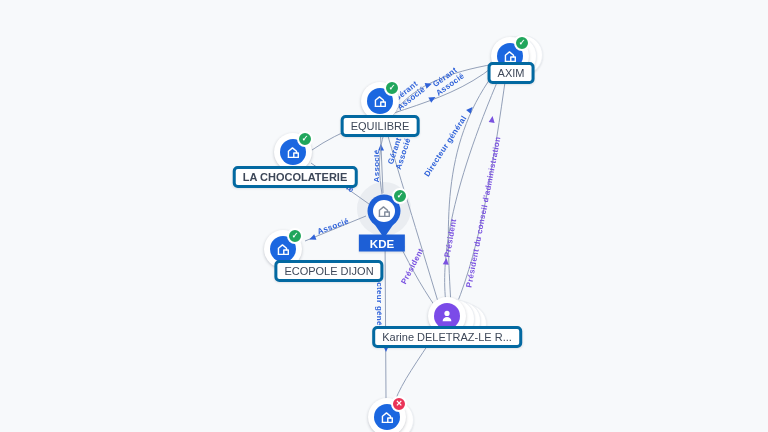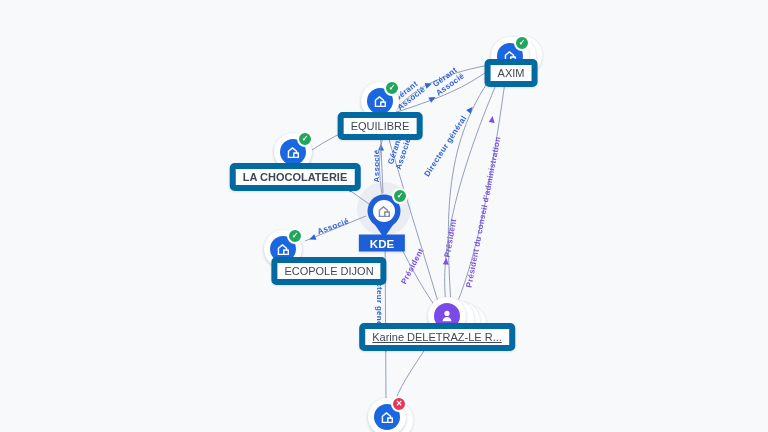--- a/index.html
+++ b/index.html
@@ -21,21 +21,21 @@
   }
   .inner{width:26px;height:26px;border-radius:50%;display:flex;align-items:center;justify-content:center;}
   .badge{
     position:absolute;left:23px;top:-2px;width:16px;height:16px;border-radius:50%;
     border:2px solid #fff;box-sizing:border-box;color:#fff;
     display:flex;align-items:center;justify-content:center;
     font-size:8px;font-weight:bold;line-height:1;z-index:6;
   }
   .node-label{
     position:absolute;transform:translate(-50%,-50%);z-index:5;
-    background:#fff;border:6px solid #0369a1;border-radius:5px;
+    background:#fff;border:3px solid #0369a1;border-radius:5px;
     padding:2px 7px;font-size:11px;color:#3d4758;white-space:nowrap;
     box-shadow:0 1px 2px rgba(30,41,59,.10);
   }
   .node-label.pin-label{
     border:none;color:#fff;font-weight:700;font-size:11.5px;padding:2.5px 11px;border-radius:0;
   }
   .pin-halo{
     position:absolute;border-radius:50%;width:54px;height:54px;background:#e8ebf0;opacity:.9;
   }
 </style>
@@ -185,21 +185,21 @@
         <div class="circle-extra" style="left: 7px; top: 2px;"></div>
         <div class="circle-main">
           <div class="inner" style="background: rgb(123, 75, 232);">
             <svg width="16" height="16" viewBox="0 0 16 16">
               <circle cx="8" cy="5.4" r="2.6" fill="#fff"></circle>
               <path d="M3.6 13.3 c0-2.7 2-4.3 4.4-4.3 s4.4 1.6 4.4 4.3 z" fill="#fff"></path>
             </svg>
           </div>
         </div>
       </div>
-      <div class="node-label" style="left: 437px; top: 337px; text-decoration: underline;">Karine DELETRAZ-LE R...</div>
+      <div class="node-label" style="left: 447px; top: 337px;">Karine DELETRAZ-LE R...</div>
       <div class="node" style="left: 368px; top: 398px; width: 38px; height: 38px;">
         <div class="circle-extra" style="left: 6px; top: 2px;"></div>
         <div class="circle-main">
           <div class="inner" style="background: rgb(27, 103, 224);">
             <svg width="15" height="15" viewBox="0 0 16 16">
               <g fill="none" stroke="#ffffff" stroke-width="1.5" stroke-linejoin="round" stroke-linecap="round">
                 <path d="M2.6 13.2 V6.6 L6.9 3.1 L11.2 6.6 V8.3"></path>
                 <path d="M2.6 13.2 H8.3"></path>
                 <rect x="8.3" y="8.5" width="4.8" height="4.7"></rect>
               </g>

